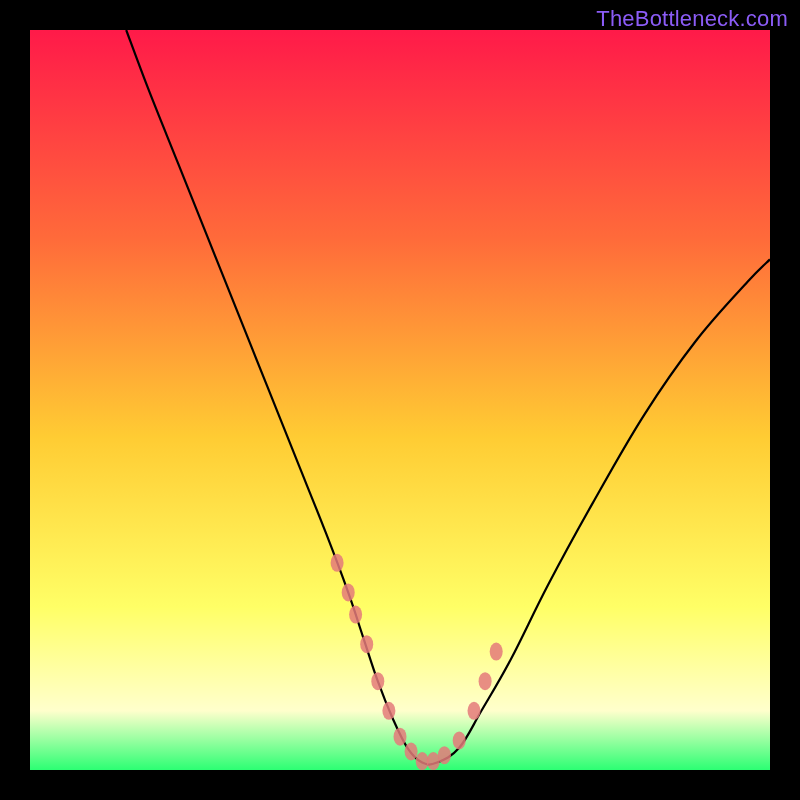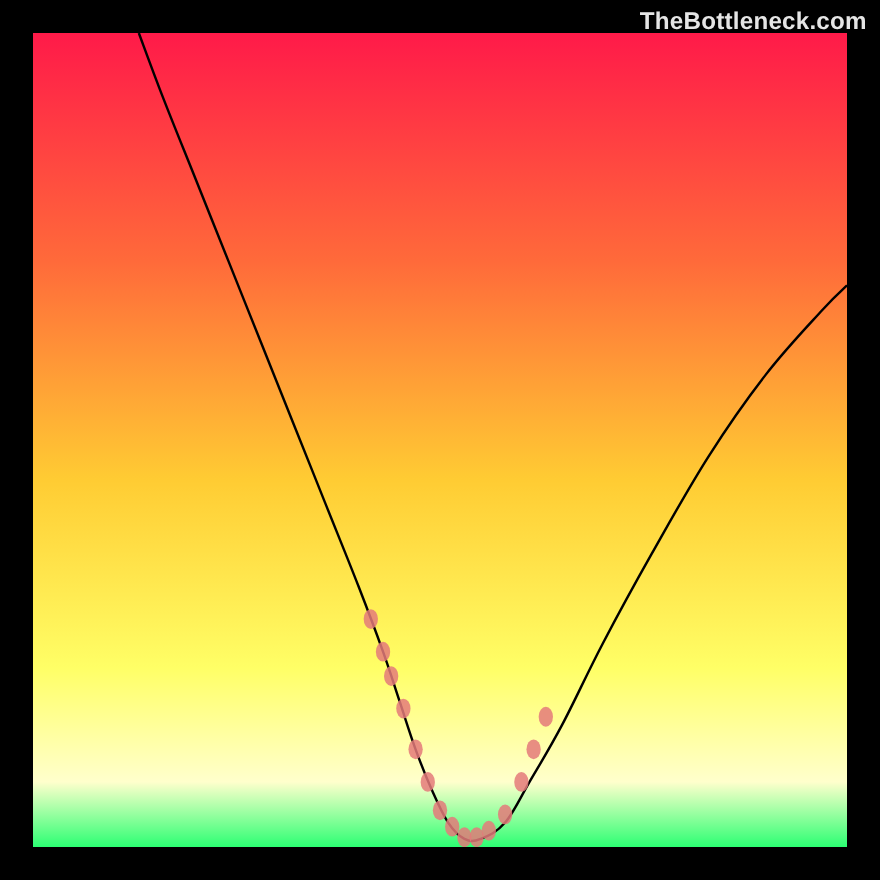--- a/index.html
+++ b/index.html
@@ -23,23 +23,23 @@
     position: absolute;
     left: 0;
     top: 0;
     width: 740px;
     height: 740px;
   }
   .watermark {
     position: absolute;
     top: 6px;
     right: 12px;
-    color: #e5e5e5;
+    color: #8b5cf6;
     font-size: 22px;
-    font-weight: 700;
+    font-weight: 400;
     letter-spacing: 0.2px;
   }
   svg { display: block; }
 </style>
 </head>
 <body>
 
 <div class="watermark">TheBottleneck.com</div>
 
 <div class="frame">

